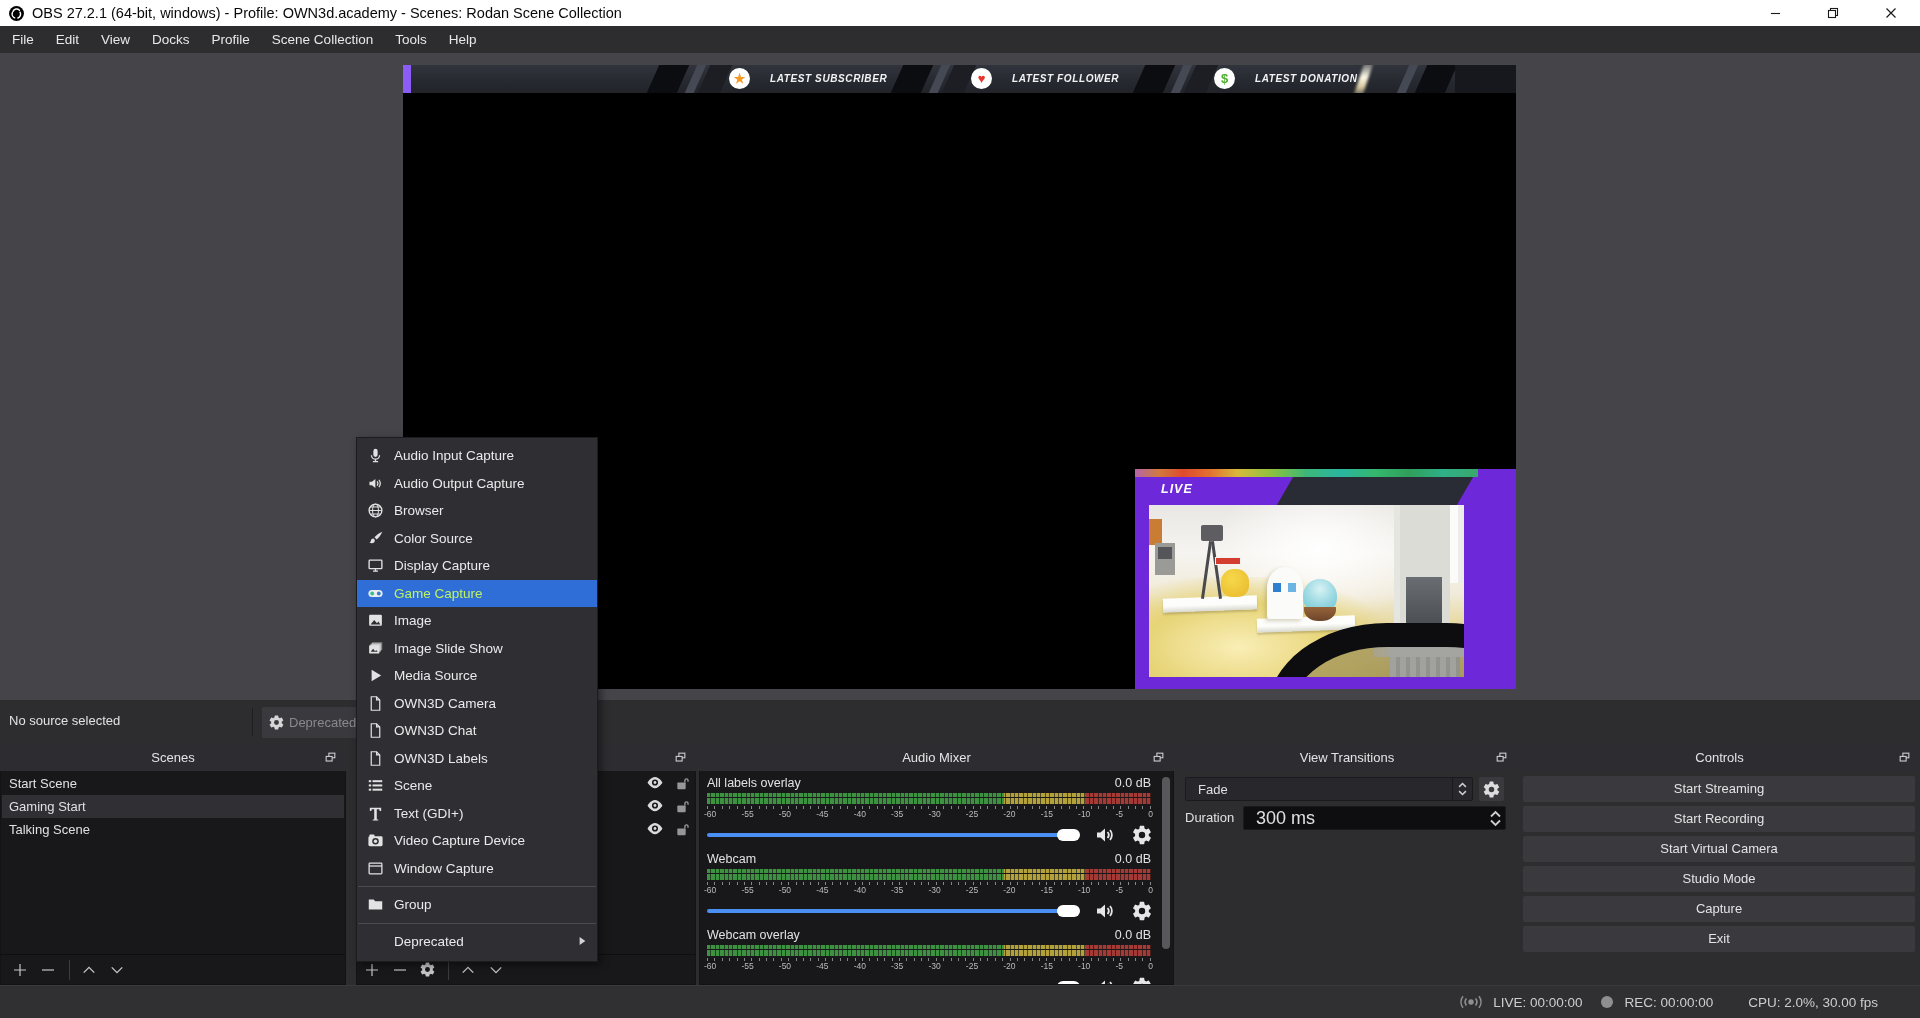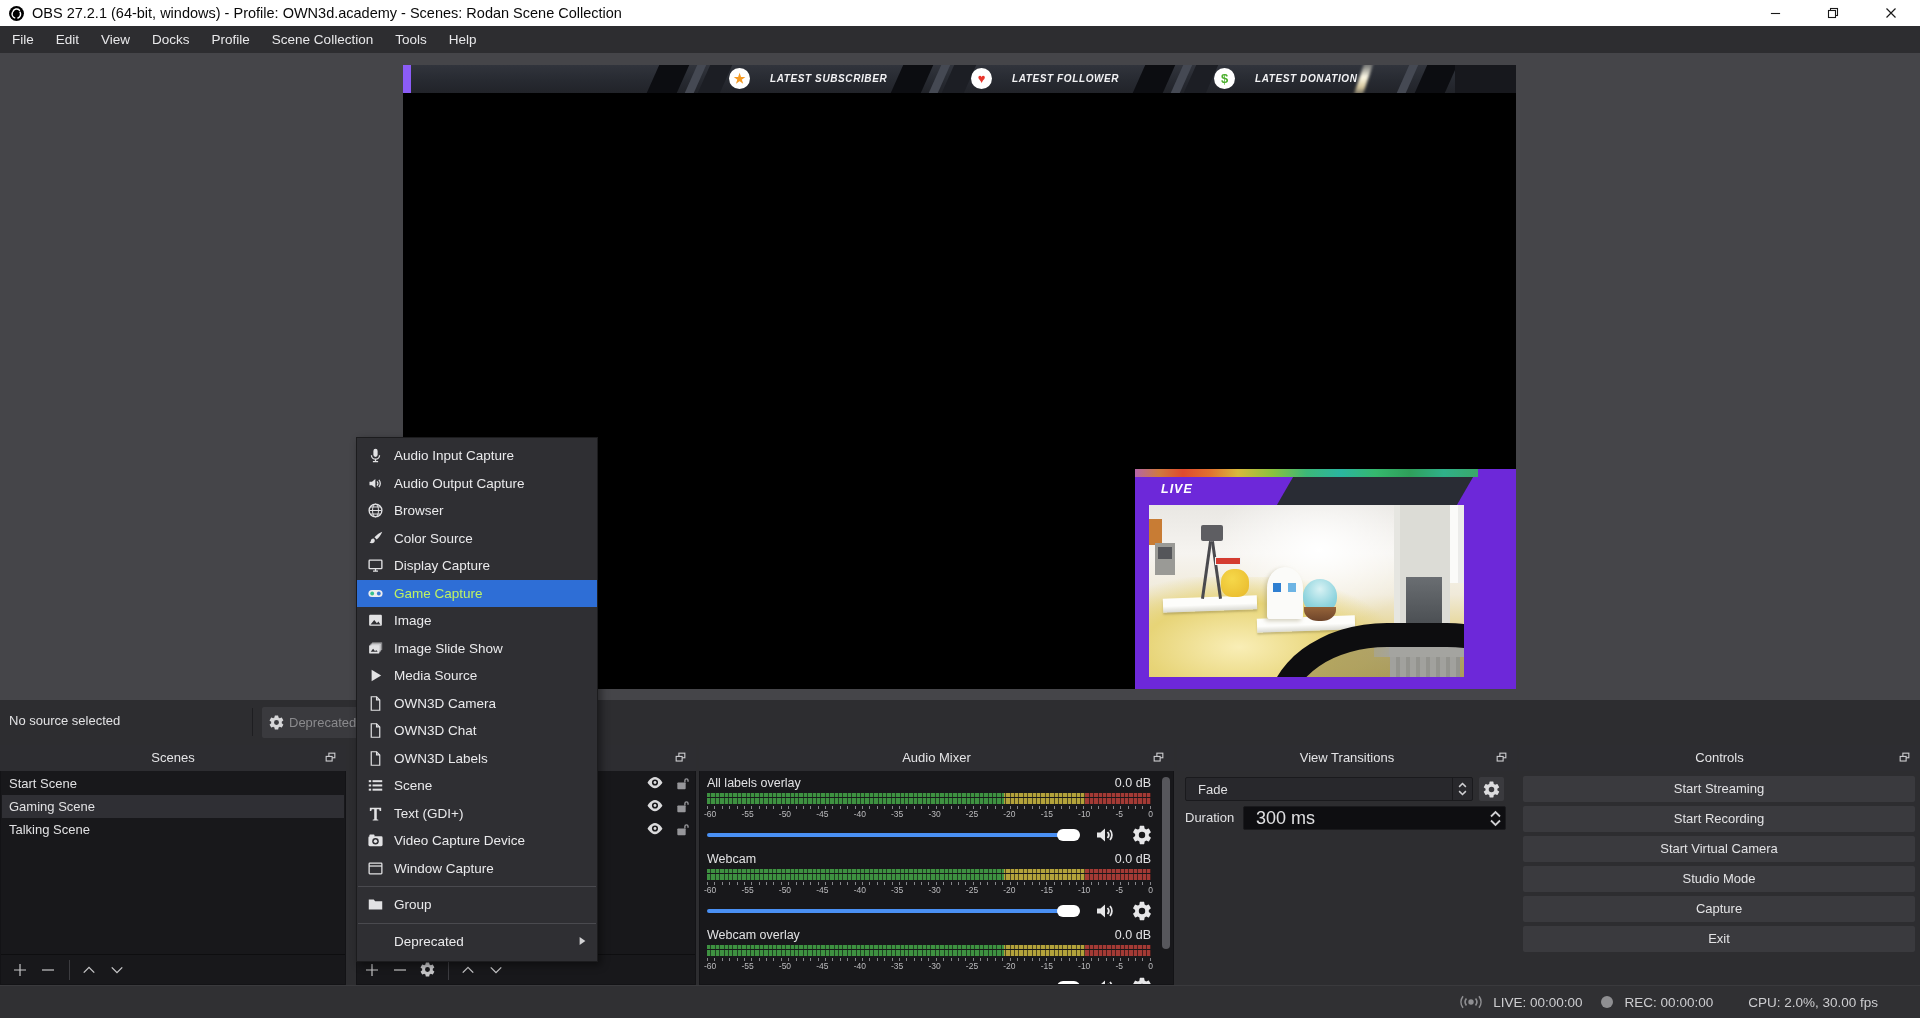--- a/index.html
+++ b/index.html
@@ -287,21 +287,21 @@
         <div class="p-title">Scenes</div>
         <span class="dock-ic">
           <svg width="13" height="13" viewBox="0 0 24 24" fill="none" stroke="currentColor" stroke-width="2">
               <rect x="9" y="4" width="11" height="8.5"></rect>
               <rect x="4" y="10" width="11" height="8.5" fill="#2d2d31"></rect>
             </svg>
         </span>
       </div>
       <div class="p-body">
         <div class="sc-row" style="top:1px">Start Scene</div>
-        <div class="sc-row selected" style="top:24px">Gaming Scene</div>
+        <div class="sc-row selected" style="top:24px">Gaming Start</div>
         <div class="sc-row" style="top:47px">Talking Scene</div>
         <div class="list-toolbar">
           <span class="tb-ic">
               <svg width="18" height="18" viewBox="0 0 24 24" fill="none" stroke="currentColor" stroke-width="1.6">
                 <path d="M12 4v16M4 12h16"></path>
               </svg>
             </span>
           <span class="tb-ic">
               <svg width="18" height="18" viewBox="0 0 24 24" fill="none" stroke="currentColor" stroke-width="1.6">
                 <path d="M4 12h16"></path>

